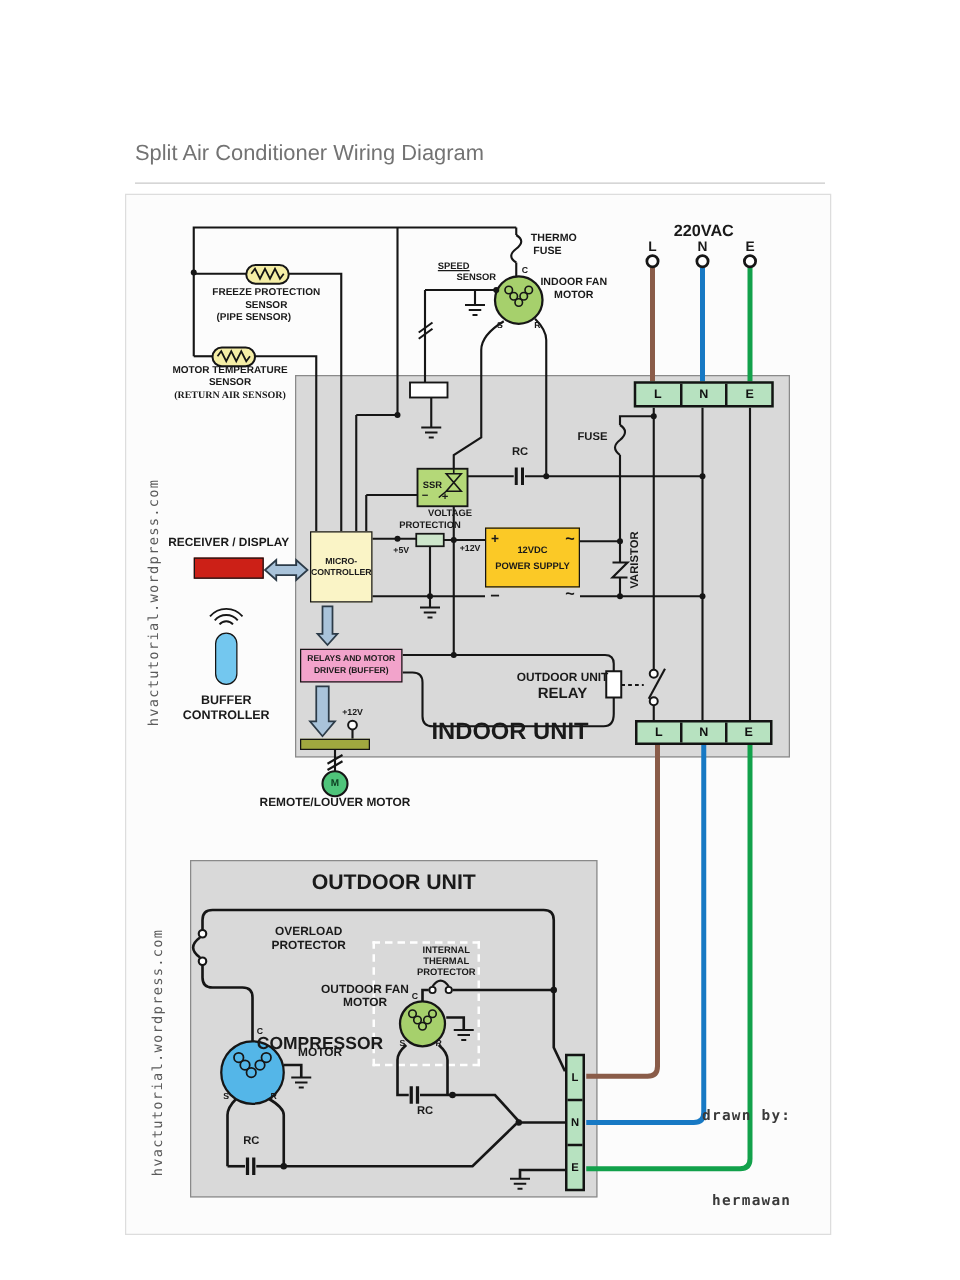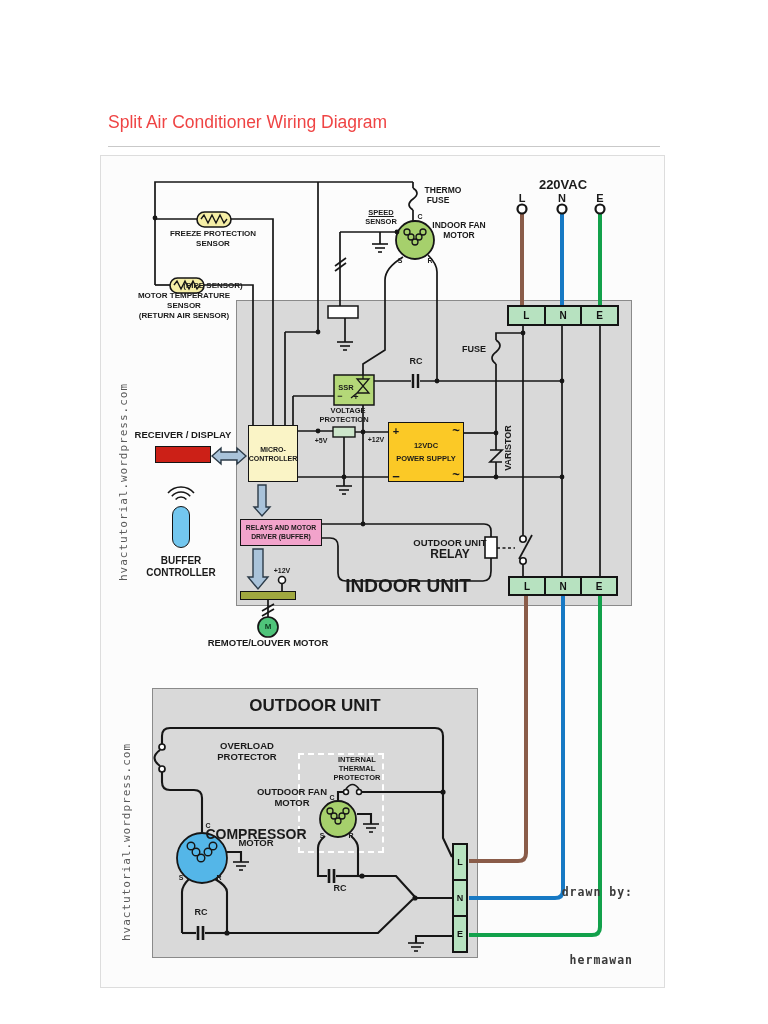--- a/index.html
+++ b/index.html
@@ -22,21 +22,21 @@
   .tcell{flex:1;display:flex;align-items:center;justify-content:center;
          font:700 10px "Liberation Sans",sans-serif;color:#111;}
   .flexc{display:flex;flex-direction:column;align-items:center;justify-content:center;}
   svg{position:absolute;left:0;top:0;}
 </style>
 </head>
 <body>
 
 <div id="page">
 
-  <div class="lbl left" style="left:108px;top:114px;font-size:17.5px;font-weight:400;color:#ef4444;">Split Air Conditioner Wiring Diagram</div>
+  <div class="lbl left" style="left:108px;top:114px;font-size:17.5px;font-weight:400;color:#737373;">Split Air Conditioner Wiring Diagram</div>
   <div class="abs" style="left:108px;top:146px;width:552px;height:1px;background:#c9c9c9;"></div>
 
   <div class="box" style="left:100px;top:155px;width:565px;height:833px;background:#fcfcfc;border:1px solid #ddd;"></div>
 
   <div class="vert mono" style="left:123px;top:482px;font-size:11px;letter-spacing:1px;">hvactutorial.wordpress.com</div>
   <div class="vert mono" style="left:126px;top:842px;font-size:11px;letter-spacing:1px;">hvactutorial.wordpress.com</div>
 
   <div class="box" style="left:236px;top:300px;width:396px;height:306px;background:#d9d9d9;border:1px solid #8a8a8a;"></div>
   <div class="box" style="left:152px;top:688px;width:326px;height:270px;background:#d9d9d9;border:1px solid #8a8a8a;"></div>
   <div class="box" style="left:298px;top:753px;width:86px;height:100px;border:2px dashed #fff;"></div>
@@ -259,21 +259,21 @@
     <div class="tcell">L</div>
     <div class="tcell">N</div>
     <div class="tcell">E</div>
   </div>
   <div class="tblock v" style="left:452px;top:843px;width:16px;height:110px;">
     <div class="tcell" style="font-size:9px;">L</div>
     <div class="tcell" style="font-size:9px;">N</div>
     <div class="tcell" style="font-size:9px;">E</div>
   </div>
 
-  <div class="box flexc" style="left:388px;top:422px;width:76px;height:60px;background:#fbc926;border:1.5px solid #141414;">
+  <div class="box flexc" style="left:388px;top:422px;width:76px;height:48px;background:#fbc926;border:1.5px solid #141414;">
     <div class="lbl" style="position:static;transform:none;font-size:7.5px;">12VDC</div>
     <div class="lbl" style="position:static;transform:none;font-size:7.5px;margin-top:6px;">POWER SUPPLY</div>
   </div>
   <div class="lbl" style="left:396px;top:426px;font-size:11px;">+</div>
   <div class="lbl" style="left:396px;top:470px;font-size:13px;">−</div>
   <div class="lbl" style="left:456px;top:424px;font-size:13px;">~</div>
   <div class="lbl" style="left:456px;top:468px;font-size:13px;">~</div>
 
   <div class="box flexc" style="left:248px;top:425px;width:50px;height:57px;background:#faf4c6;border:1.5px solid #141414;">
     <div class="lbl" style="position:static;transform:none;font-size:7px;">MICRO-</div>
@@ -291,46 +291,46 @@
 
   <div class="box" style="left:240px;top:591px;width:56px;height:9px;background:#a0a83f;border:1.2px solid #141414;"></div>
 
   <div class="lbl" style="left:563px;top:178px;font-size:13px;">220VAC</div>
   <div class="lbl" style="left:522px;top:193px;font-size:11px;">L</div>
   <div class="lbl" style="left:562px;top:193px;font-size:11px;">N</div>
   <div class="lbl" style="left:600px;top:193px;font-size:11px;">E</div>
 
   <div class="lbl" style="left:213px;top:230px;font-size:8px;">FREEZE PROTECTION</div>
   <div class="lbl" style="left:213px;top:240px;font-size:8px;">SENSOR</div>
-  <div class="lbl" style="left:213px;top:250px;font-size:8px;margin-top:32px;">(PIPE SENSOR)</div>
+  <div class="lbl" style="left:203px;top:250px;font-size:8px;">(PIPE SENSOR)</div>
 
   <div class="lbl" style="left:184px;top:292px;font-size:8px;">MOTOR TEMPERATURE</div>
   <div class="lbl" style="left:184px;top:302px;font-size:8px;">SENSOR</div>
-  <div class="lbl" style="left:184px;top:312px;font-size:8px;">(RETURN AIR SENSOR)</div>
+  <div class="lbl" style="left:184px;top:312px;font-size:8px;font-family:Liberation Serif, serif;">(RETURN AIR SENSOR)</div>
 
   <div class="lbl" style="left:443px;top:186px;font-size:8.5px;">THERMO</div>
   <div class="lbl" style="left:438px;top:196px;font-size:8.5px;">FUSE</div>
 
-  <div class="lbl" style="left:381px;top:209px;font-size:7.5px;text-decoration:underline;">SPEED</div>
+  <div class="lbl" style="left:363px;top:209px;font-size:7.5px;text-decoration:underline;">SPEED</div>
   <div class="lbl" style="left:381px;top:218px;font-size:7.5px;">SENSOR</div>
 
   <div class="lbl" style="left:459px;top:221px;font-size:8.5px;">INDOOR FAN</div>
   <div class="lbl" style="left:459px;top:231px;font-size:8.5px;">MOTOR</div>
   <div class="lbl" style="left:420px;top:213px;font-size:7px;">C</div>
   <div class="lbl" style="left:400px;top:257px;font-size:7px;">S</div>
   <div class="lbl" style="left:430px;top:257px;font-size:7px;">R</div>
 
   <div class="lbl" style="left:474px;top:345px;font-size:9px;">FUSE</div>
   <div class="lbl" style="left:416px;top:357px;font-size:9px;">RC</div>
 
   <div class="lbl" style="left:346px;top:384px;font-size:7.5px;">SSR</div>
   <div class="lbl" style="left:340px;top:392px;font-size:9px;">−</div>
   <div class="lbl" style="left:356px;top:393px;font-size:9px;">+</div>
 
-  <div class="lbl" style="left:348px;top:407px;font-size:7.5px;">VOLTAGE</div>
+  <div class="lbl" style="left:360px;top:407px;font-size:7.5px;">VOLTAGE</div>
   <div class="lbl" style="left:344px;top:416px;font-size:7.5px;">PROTECTION</div>
   <div class="lbl" style="left:321px;top:437px;font-size:7px;">+5V</div>
   <div class="lbl" style="left:376px;top:436px;font-size:7px;">+12V</div>
 
   <div class="vert" style="left:508px;top:448px;font-size:9px;">VARISTOR</div>
 
   <div class="lbl" style="left:183px;top:430px;font-size:9.5px;">RECEIVER / DISPLAY</div>
   <div class="lbl" style="left:181px;top:556px;font-size:10px;">BUFFER</div>
   <div class="lbl" style="left:181px;top:568px;font-size:10px;">CONTROLLER</div>
 

